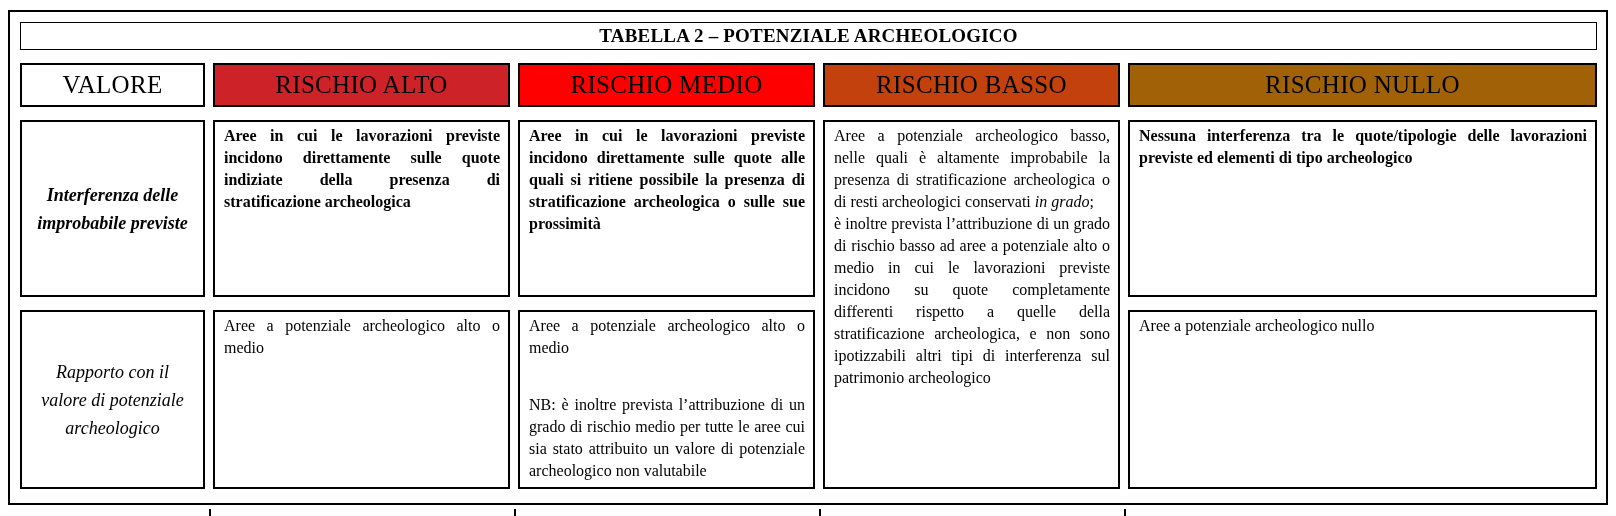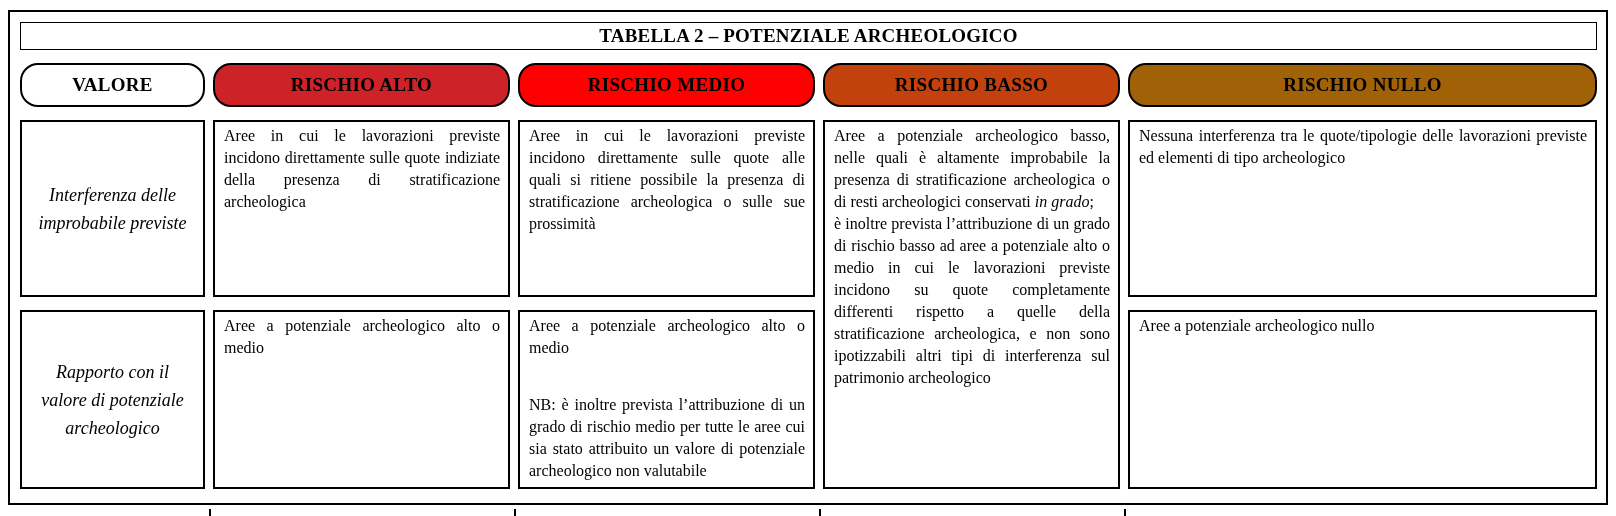--- a/index.html
+++ b/index.html
@@ -43,31 +43,30 @@
     justify-content: center;
     font-weight: bold;
     font-size: 19px;
     letter-spacing: 0.2px;
   }
   .head-cell {
     grid-row: 2;
     display: flex;
     align-items: center;
     justify-content: center;
-    font-weight: bold;
-    font-size: 19px;
+    font-weight: normal;
+    font-size: 25px;
     letter-spacing: 0.3px;
-    border-radius: 18px;
   }
   .c1 { grid-column: 1; }
   .c2 { grid-column: 2; }
   .c3 { grid-column: 3; }
   .c4 { grid-column: 4; }
   .c5 { grid-column: 5; }
-  .r1 { grid-row: 3; }
+  .r1 { grid-row: 3; font-weight: bold; }
   .r2 { grid-row: 4; }
   .rspan { grid-row: 3 / 5; }
   .label-cell {
     display: flex;
     align-items: center;
     justify-content: center;
     text-align: center;
     font-style: italic;
     font-size: 18px;
     line-height: 28px;

